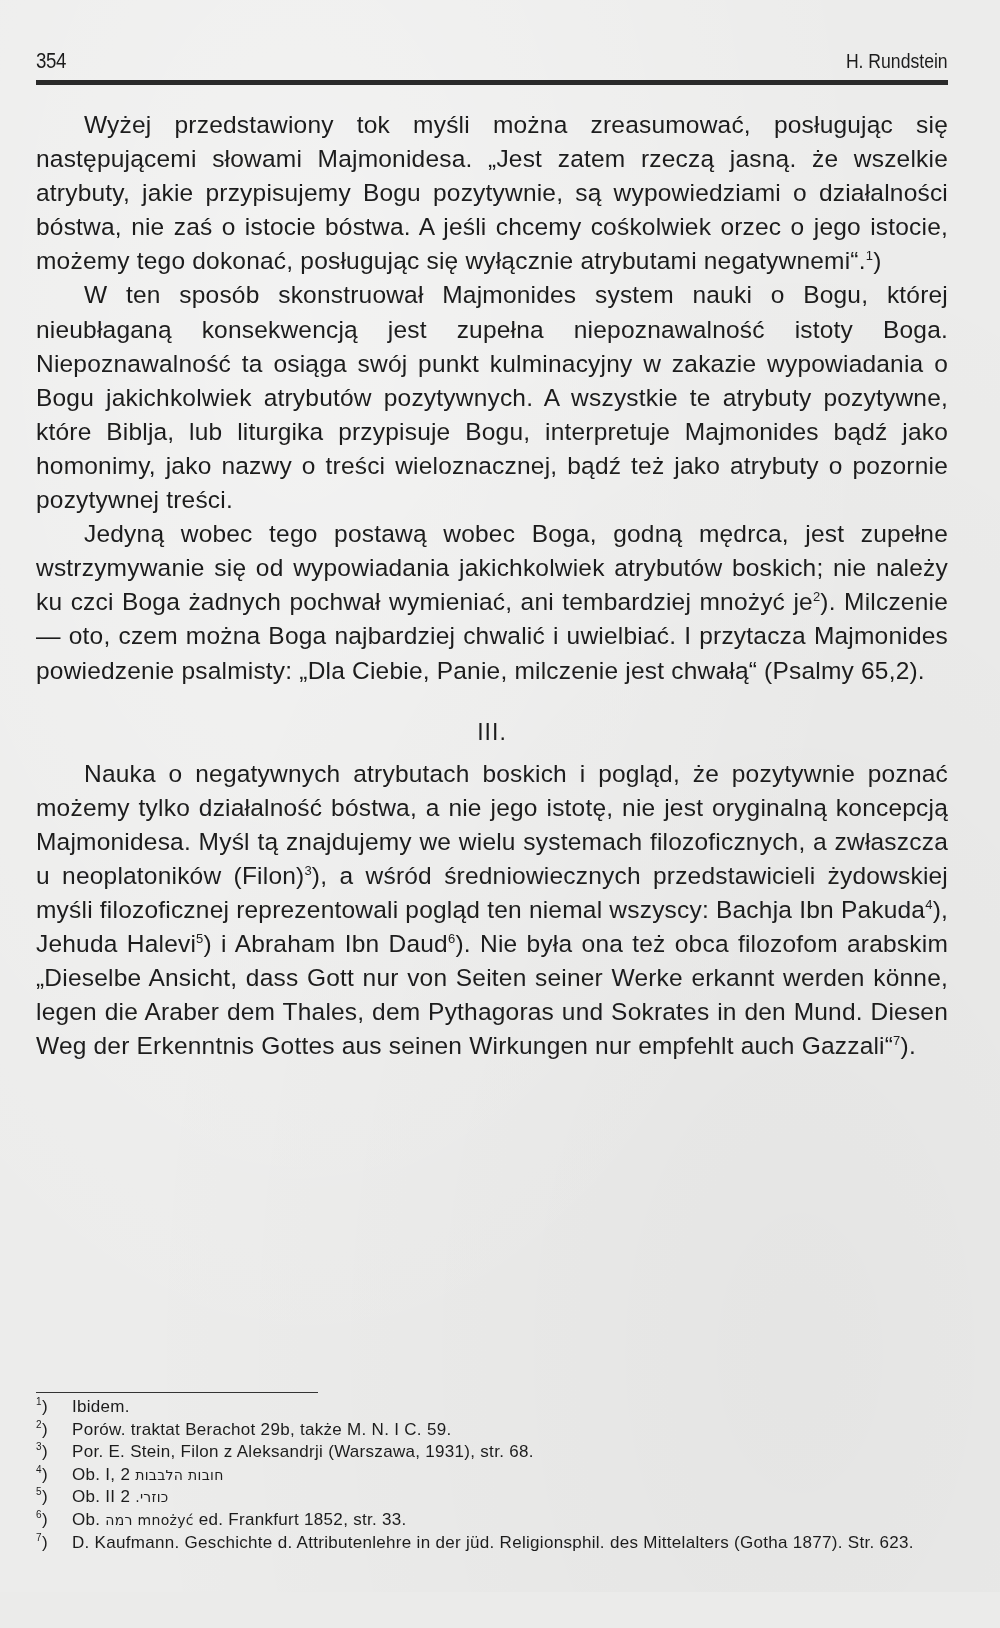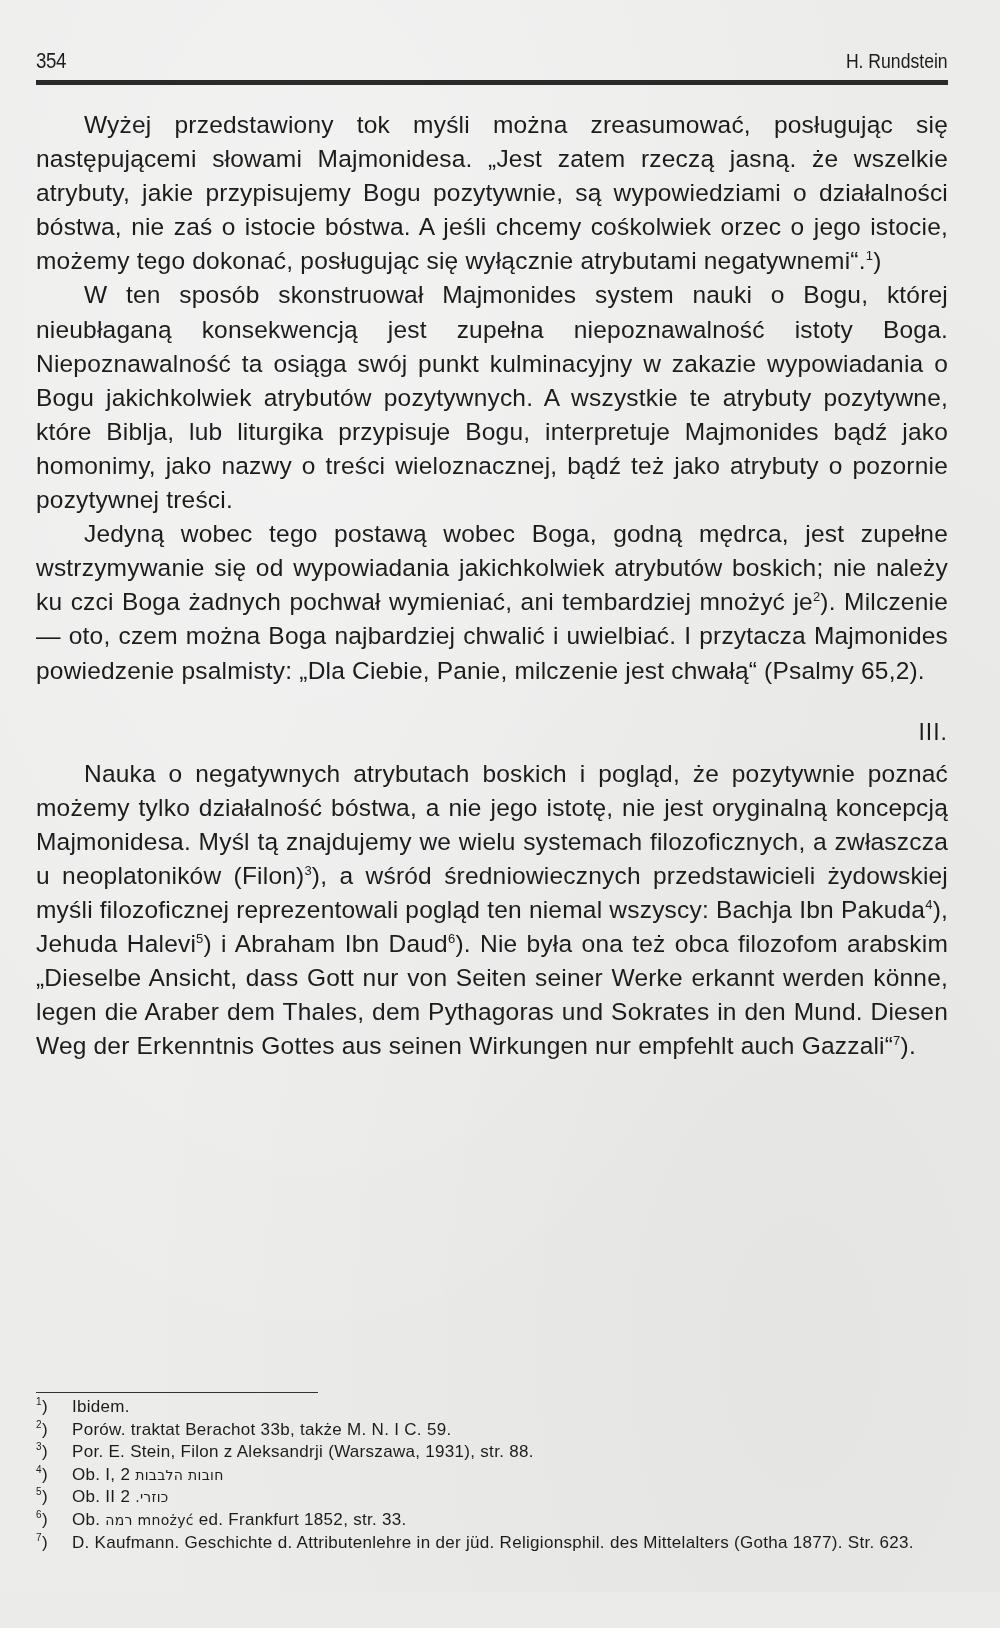--- a/index.html
+++ b/index.html
@@ -66,21 +66,21 @@
     line-height: 34.1px;
     text-align: justify;
     letter-spacing: 0.2px;
   }
   .body-text p {
     margin: 0;
     text-indent: 48px;
     hyphens: manual;
   }
   .section-heading {
-    text-align: right;
+    text-align: center;
     text-indent: 0 !important;
     margin: 27px 0 8px 0 !important;
     font-size: 23px;
     letter-spacing: 1px;
   }
   sup {
     font-size: 13px;
     vertical-align: super;
     line-height: 0;
   }
@@ -148,25 +148,25 @@
 
   <div class="footnote-rule"></div>
 
   <div class="footnotes">
     <div class="footnote">
       <span class="fn-marker"><sup>1</sup>)</span>
       <span class="fn-text">Ibidem.</span>
     </div>
     <div class="footnote">
       <span class="fn-marker"><sup>2</sup>)</span>
-      <span class="fn-text">Porów. traktat Berachot 33b, także M. N. I C. 59.</span>
+      <span class="fn-text">Porów. traktat Berachot 29b, także M. N. I C. 59.</span>
     </div>
     <div class="footnote">
       <span class="fn-marker"><sup>3</sup>)</span>
-      <span class="fn-text">Por. E. Stein, Filon z Aleksandrji (Warszawa, 1931), str. 88.</span>
+      <span class="fn-text">Por. E. Stein, Filon z Aleksandrji (Warszawa, 1931), str. 68.</span>
     </div>
     <div class="footnote">
       <span class="fn-marker"><sup>4</sup>)</span>
       <span class="fn-text"><span>Ob. I, 2</span> <span class="hebrew">חובות הלבבות</span></span>
     </div>
     <div class="footnote">
       <span class="fn-marker"><sup>5</sup>)</span>
       <span class="fn-text"><span>Ob. II 2</span> <span class="hebrew">כוזרי.</span></span>
     </div>
     <div class="footnote">

